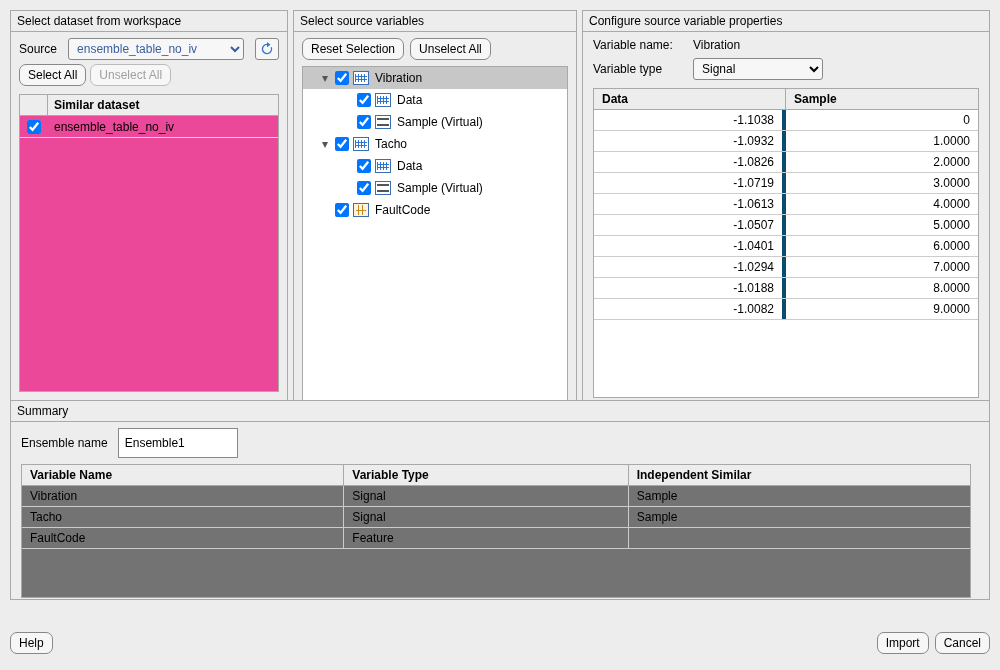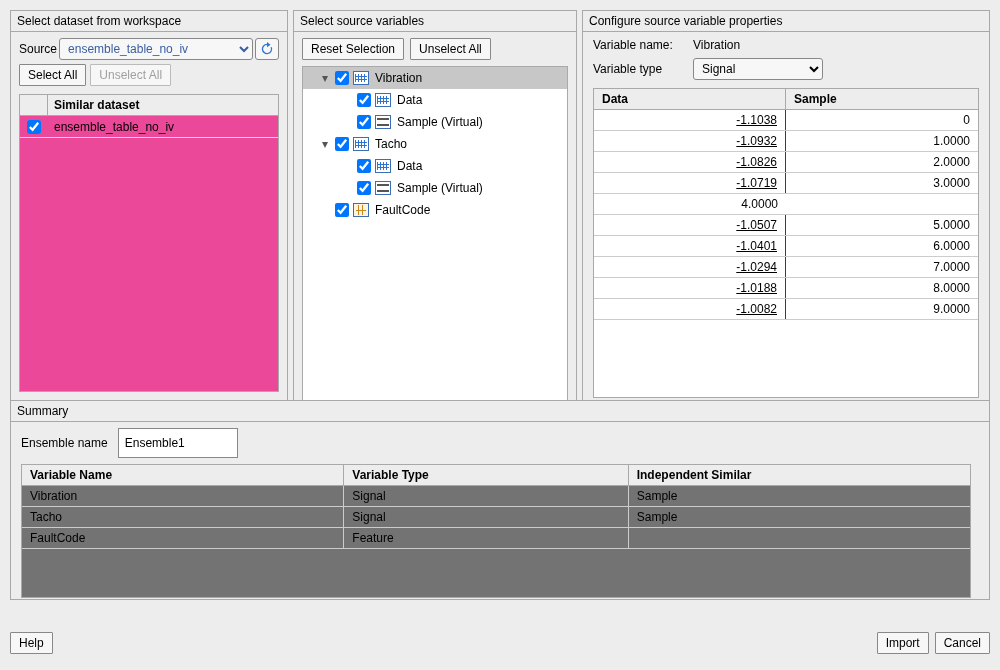--- a/index.html
+++ b/index.html
@@ -20,21 +20,21 @@
     padding: 3px 6px;
     border-bottom: 1px solid #a9a9a9;
     background: #ededed;
     font-size: 12px;
   }
   .btn {
     display: inline-flex;
     align-items: center;
     justify-content: center;
     border: 1px solid #888;
-    border-radius: 1px;
+    border-radius: 7px;
     background: #f7f7f7;
     padding: 2px 8px;
     font-size: 12px;
     cursor: pointer;
     height: 22px;
   }
   .btn:disabled, .btn.disabled {
     color: #a0a0a0;
     border-color: #bbb;
     cursor: default;
@@ -54,21 +54,21 @@
     background: #fff;
     padding: 0 6px;
   }
   input[type=checkbox] {
     margin: 0;
     width: 14px; height: 14px;
   }
 
   
   #p-dataset { left:10px; top:10px; width:278px; height:395px; }
-  #p-dataset .src-row { display:flex; align-items:center; gap:2px; padding:6px 8px 4px 8px;}
+  #p-dataset .src-row { display:flex; align-items:center; gap:11px; padding:6px 8px 4px 8px;}
   #p-dataset .src-row select { flex:1; color:#3a5ea0; }
   #p-dataset .refresh {
     width:24px; height:22px; display:flex; align-items:center; justify-content:center;
     border:1px solid #888; border-radius:3px; background:#f7f7f7; cursor:pointer;
   }
   #p-dataset .btn-row { padding:0 8px 8px 8px; display:flex; gap:4px; }
   #p-dataset .ds-table {
     margin:0 8px 8px 8px; border:1px solid #a9a9a9; background:#ec4899;
     height: 298px; overflow:auto;
   }
@@ -129,21 +129,21 @@
   #p-config .data-table {
     margin:8px 10px 10px 10px; border:1px solid #a9a9a9; background:#fff;
     height: 310px; overflow:auto;
   }
   .dt-head { display:flex; background:#ededed; border-bottom:1px solid #a9a9a9; }
   .dt-head div { padding:3px 8px; font-weight:bold; }
   .dt-head .c-data { width:50%; border-right:1px solid #a9a9a9; }
   .dt-head .c-sample { width:50%; }
   .dt-row { display:flex; border-bottom:1px solid #ccc; height:21px; }
   .dt-row div { padding:3px 8px; width:50%; text-align:right; }
-  .dt-row .c-data { border-right:1px solid #0c4a6e;text-decoration:underline; }
+  .dt-row .c-data { border-right:4px solid #0c4a6e; }
 
   
   #p-summary { left:10px; top:400px; width:980px; height:200px; }
   #p-summary .en-row { display:flex; align-items:center; gap:10px; padding:6px 10px; }
   #p-summary .sum-table {
     margin:0 18px 10px 10px; border:1px solid #a9a9a9; background:#737373;
     height: 134px; overflow:auto;
   }
   .st-head { display:flex; background:#ededed; border-bottom:1px solid #a9a9a9; }
   .st-head div, .st-row div { padding:3px 8px; }
@@ -281,20 +281,21 @@
         </div>
         <div class="dt-row">
           <div class="c-data">-1.0826</div>
           <div class="c-sample">2.0000</div>
         </div>
         <div class="dt-row">
           <div class="c-data">-1.0719</div>
           <div class="c-sample">3.0000</div>
         </div>
         <div class="dt-row">
+          <div class="c-data">-1.0613</div>
           <div class="c-sample">4.0000</div>
         </div>
         <div class="dt-row">
           <div class="c-data">-1.0507</div>
           <div class="c-sample">5.0000</div>
         </div>
         <div class="dt-row">
           <div class="c-data">-1.0401</div>
           <div class="c-sample">6.0000</div>
         </div>

